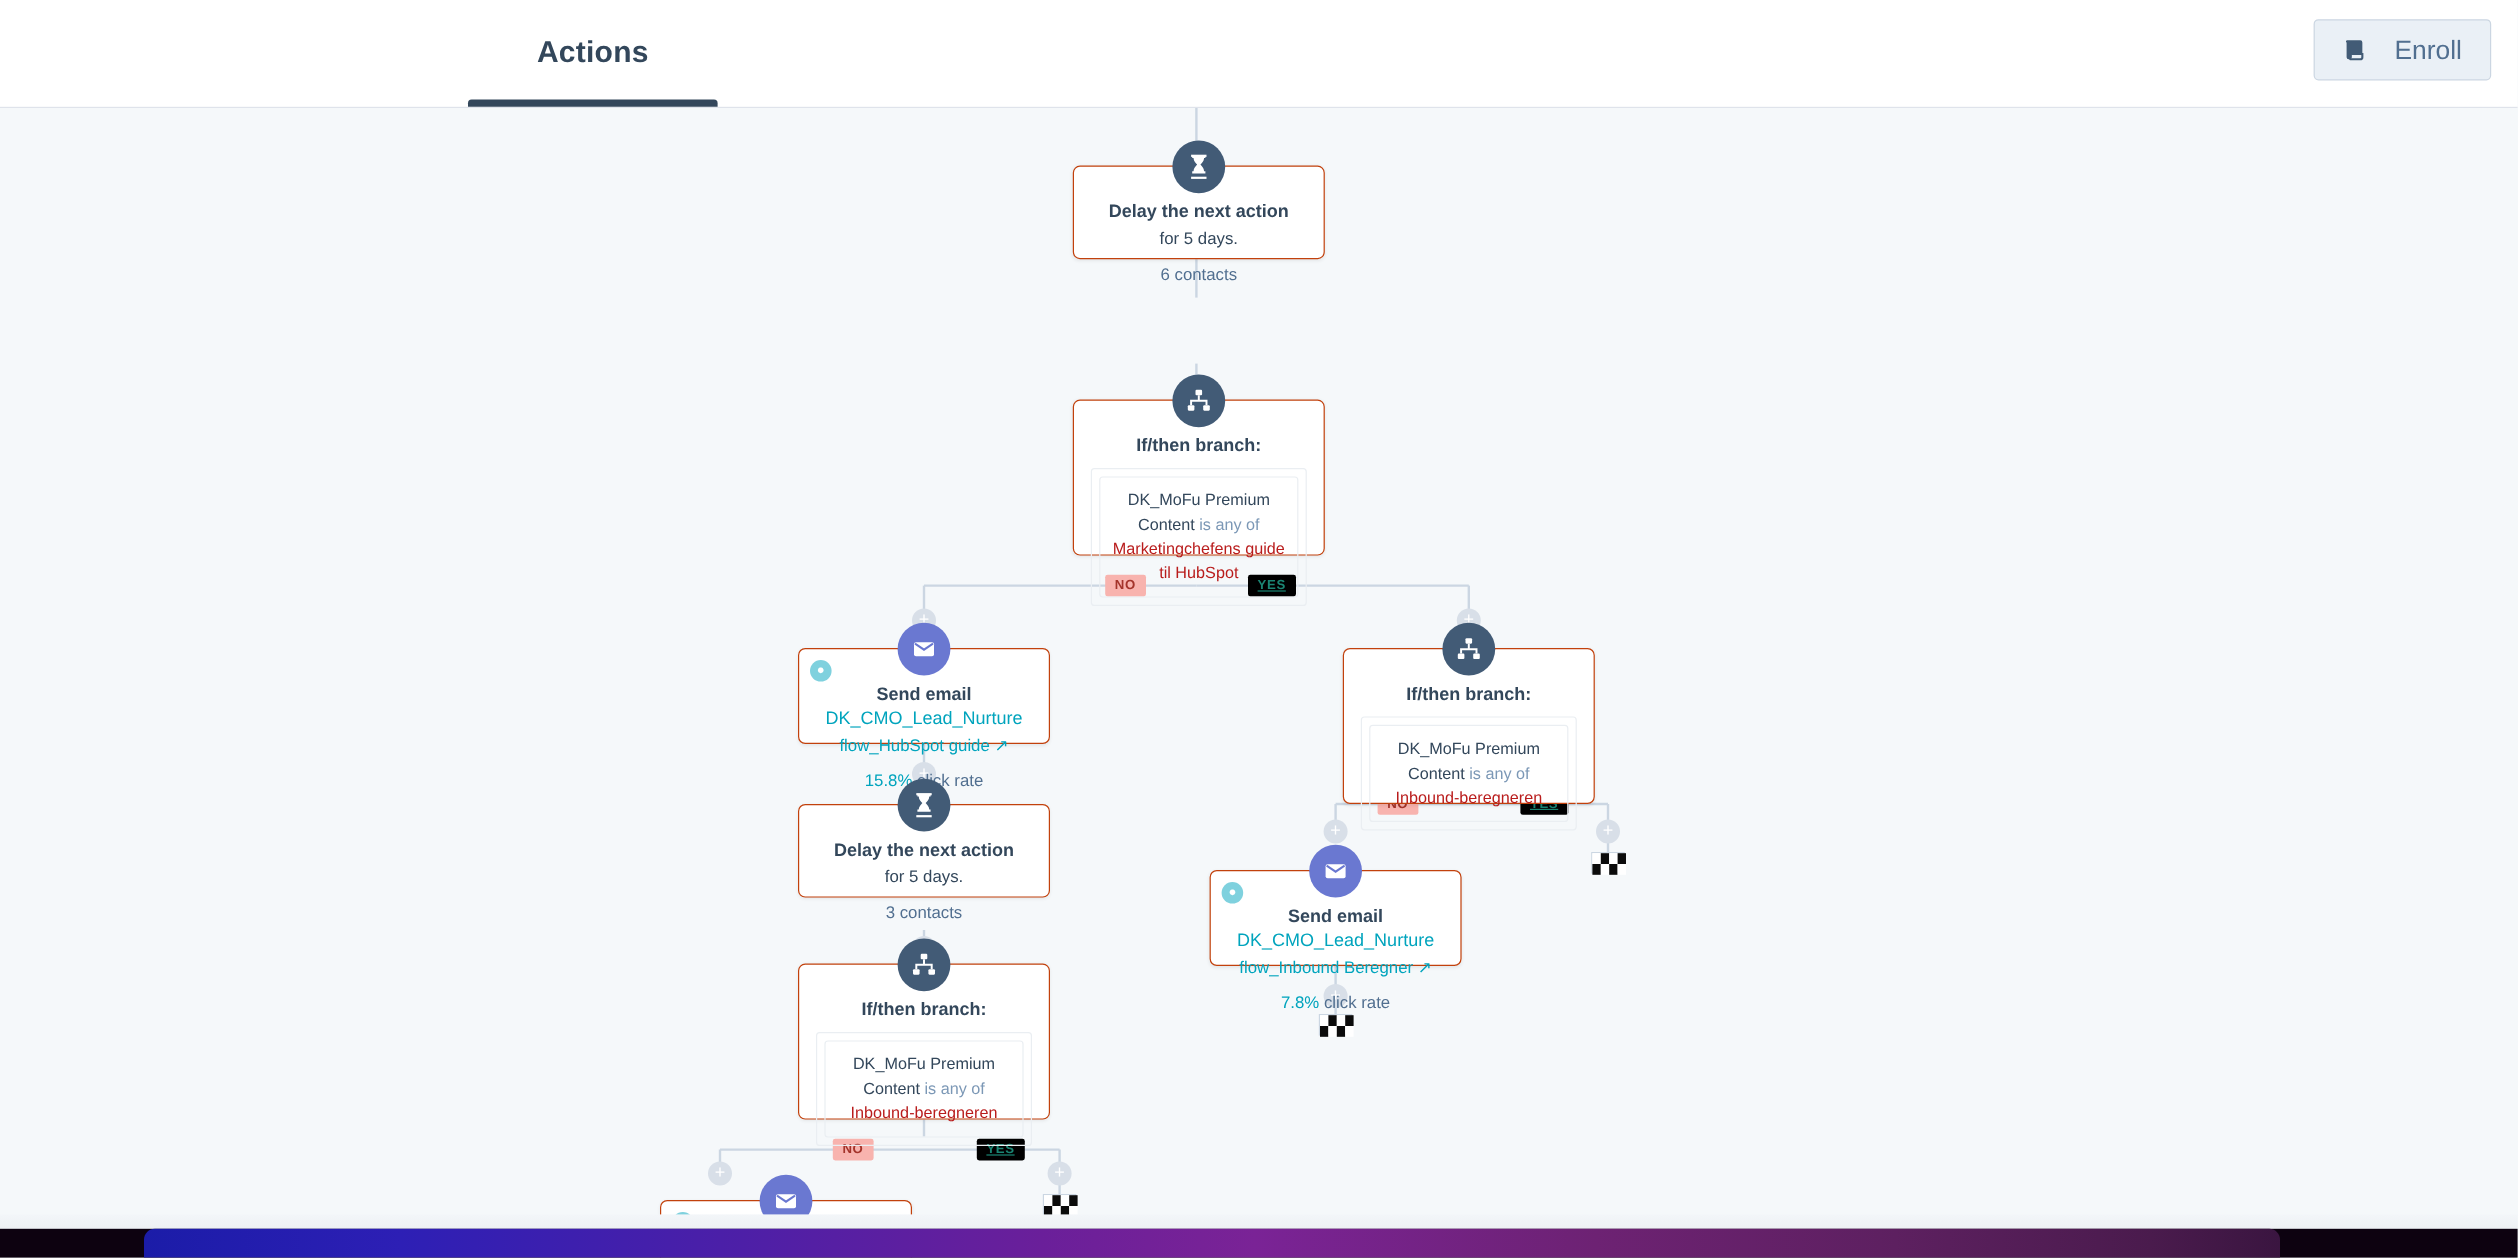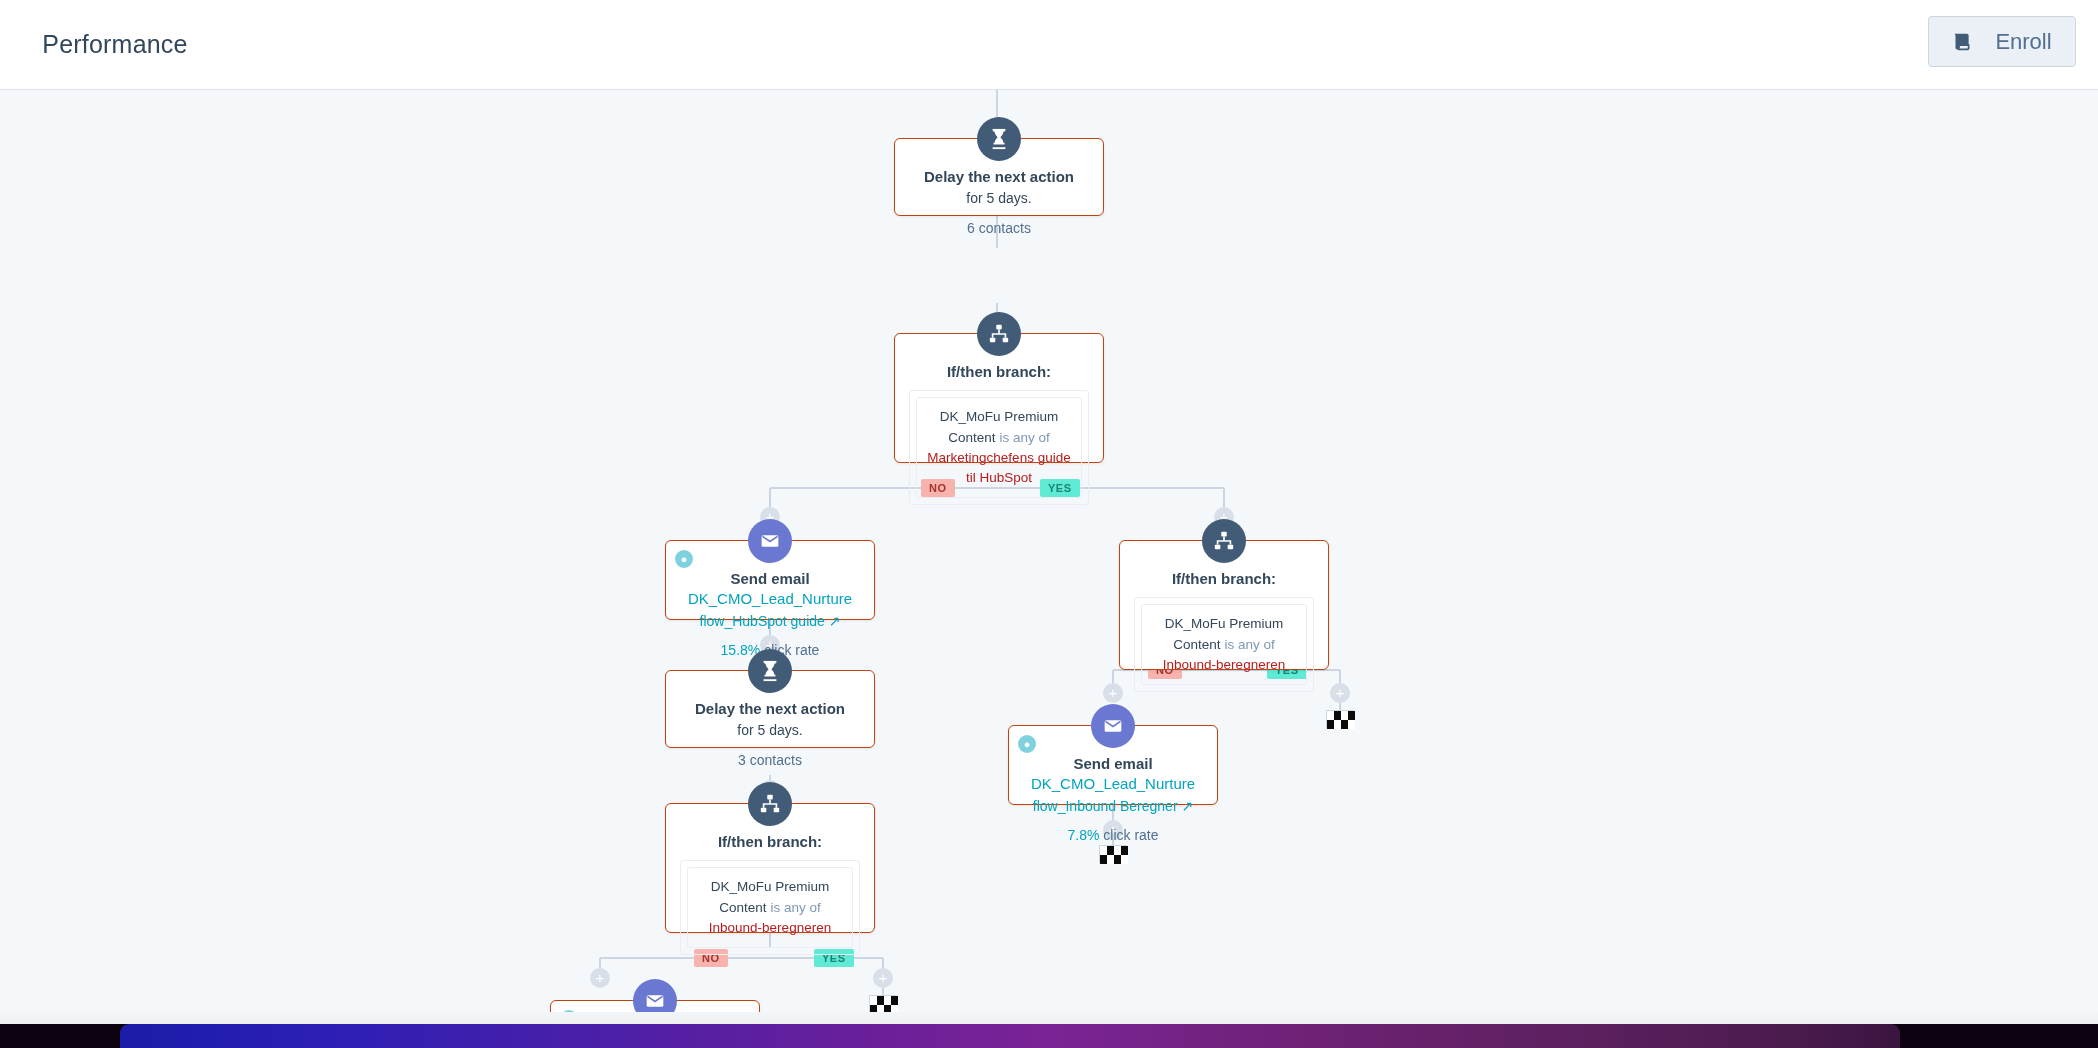--- a/index.html
+++ b/index.html
@@ -125,21 +125,21 @@
 
   
   .pathlabel {
     position: absolute;
     font-size: 11px; font-weight: 700; letter-spacing: .5px;
     padding: 3px 8px; border-radius: 2px;
     z-index: 8;
     text-align: right;
   }
   .pathlabel.no  { background: #f8b3ae; color: #a4342b; }
-  .pathlabel.yes { background: #5eead4; color: #1a8573; }
+  .pathlabel.yes { background: #000000; color: #1a8573; text-decoration: underline; }
 
   
   .plus {
     position: absolute;
     width: 20px; height: 20px; border-radius: 50%;
     background: #d8dfe8;
     color: #ffffff; font-size: 15px; line-height: 19px;
     text-align: center;
     z-index: 9;
     cursor: pointer;
@@ -188,23 +188,23 @@
        #4a1b4d 94%,
        #3a1540 100%);
   }
 </style>
 </head>
 <body>
 
 <div id="topbar">
 
   <div id="tabstrip">
-    <div class="tab" style="width:230px;">
-      <span>Performance</span>
-
+    <div class="tab active" style="width:208px;margin-left:390px;">
+      <span>Actions</span>
+      <span class="underline"></span>
     </div>
   </div>
 
   <div id="enroll-btn">
     <span>
       <svg width="21" height="21" viewBox="0 0 24 24" fill="none">
         <path d="M5 3h12a2 2 0 0 1 2 2v11H9v3a2 2 0 0 1-2 2H6a2 2 0 0 1-2-2V5a1 1 0 0 1 1-2z" fill="#425b76"></path>
         <path d="M9 16h10v3a2 2 0 0 1-2 2H7.5" stroke="#425b76" stroke-width="2" fill="none" stroke-linecap="round"></path>
       </svg>
     </span>

